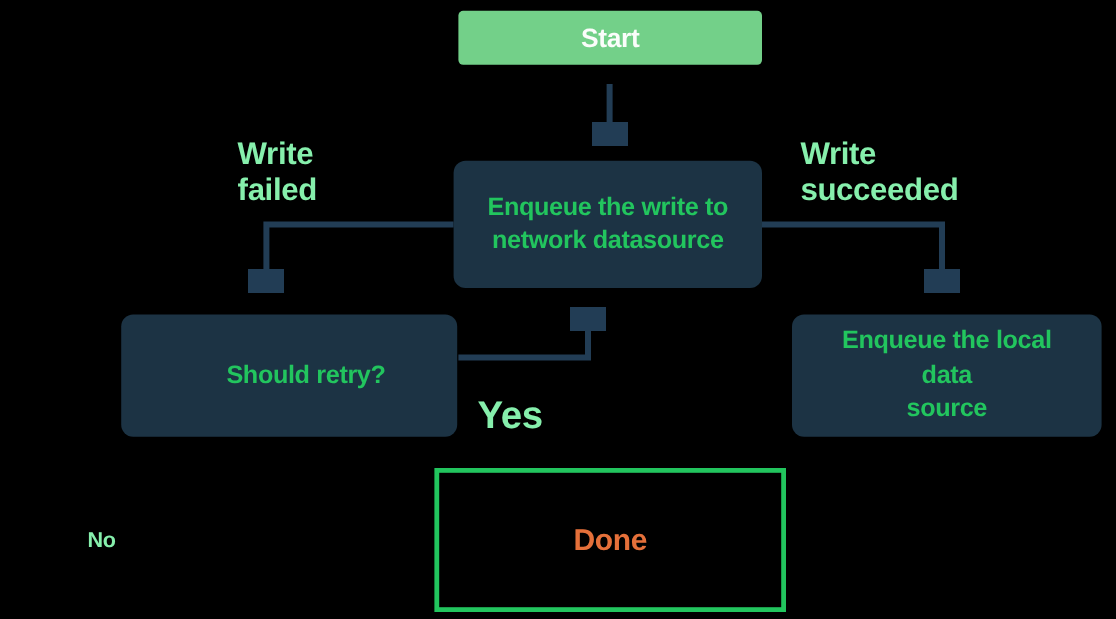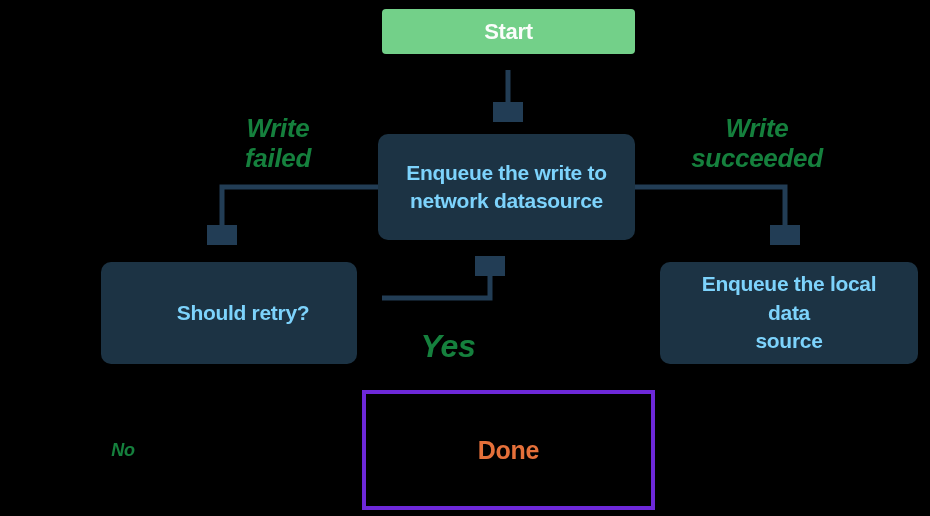--- a/index.html
+++ b/index.html
@@ -42,56 +42,54 @@
     width: 253px; height: 45px;
     background: #73d089;
     border-radius: 4px;
     color: #fbfdfb;
     font-size: 22px;
     font-weight: 700;
   }
   .node-process {
     background: #1c3344;
     border-radius: 10px;
-    color: #7dd3fc;
+    color: #22c55e;
     font-size: 21px;
     font-weight: 700;
     line-height: 1.35;
   }
   .node-enqueue {
     left: 378px; top: 134px;
     width: 257px; height: 106px;
     padding: 0 14px;
   }
   .node-should-retry {
     left: 101px; top: 262px;
-    width: 256px; height: 102px; padding-left: 28px;
+    width: 280px; height: 102px; padding-left: 28px;
   }
   .node-update {
     left: 660px; top: 262px;
     width: 258px; height: 102px;
     padding: 0 20px;
   }
   .node-done {
     left: 362px; top: 390px;
     width: 293px; height: 120px;
     background: transparent;
-    border: 4px solid #6d28d9;
+    border: 4px solid #22c55e;
     color: #e5703a;
     font-size: 25px;
     font-weight: 700;
   }
   .edge-label {
     position: absolute;
-    color: #15803d;
+    color: #86efac;
     font-weight: 700;
-    text-align: center;
     white-space: pre-line;
     letter-spacing: -0.3px;
-    font-style: italic;
   }
   .label-write-failed {
     left: 198px; top: 113px;
     width: 160px;
     font-size: 26px;
     line-height: 30px;
   }
   .label-write-succeeded {
     left: 667px; top: 113px;
     width: 180px;

